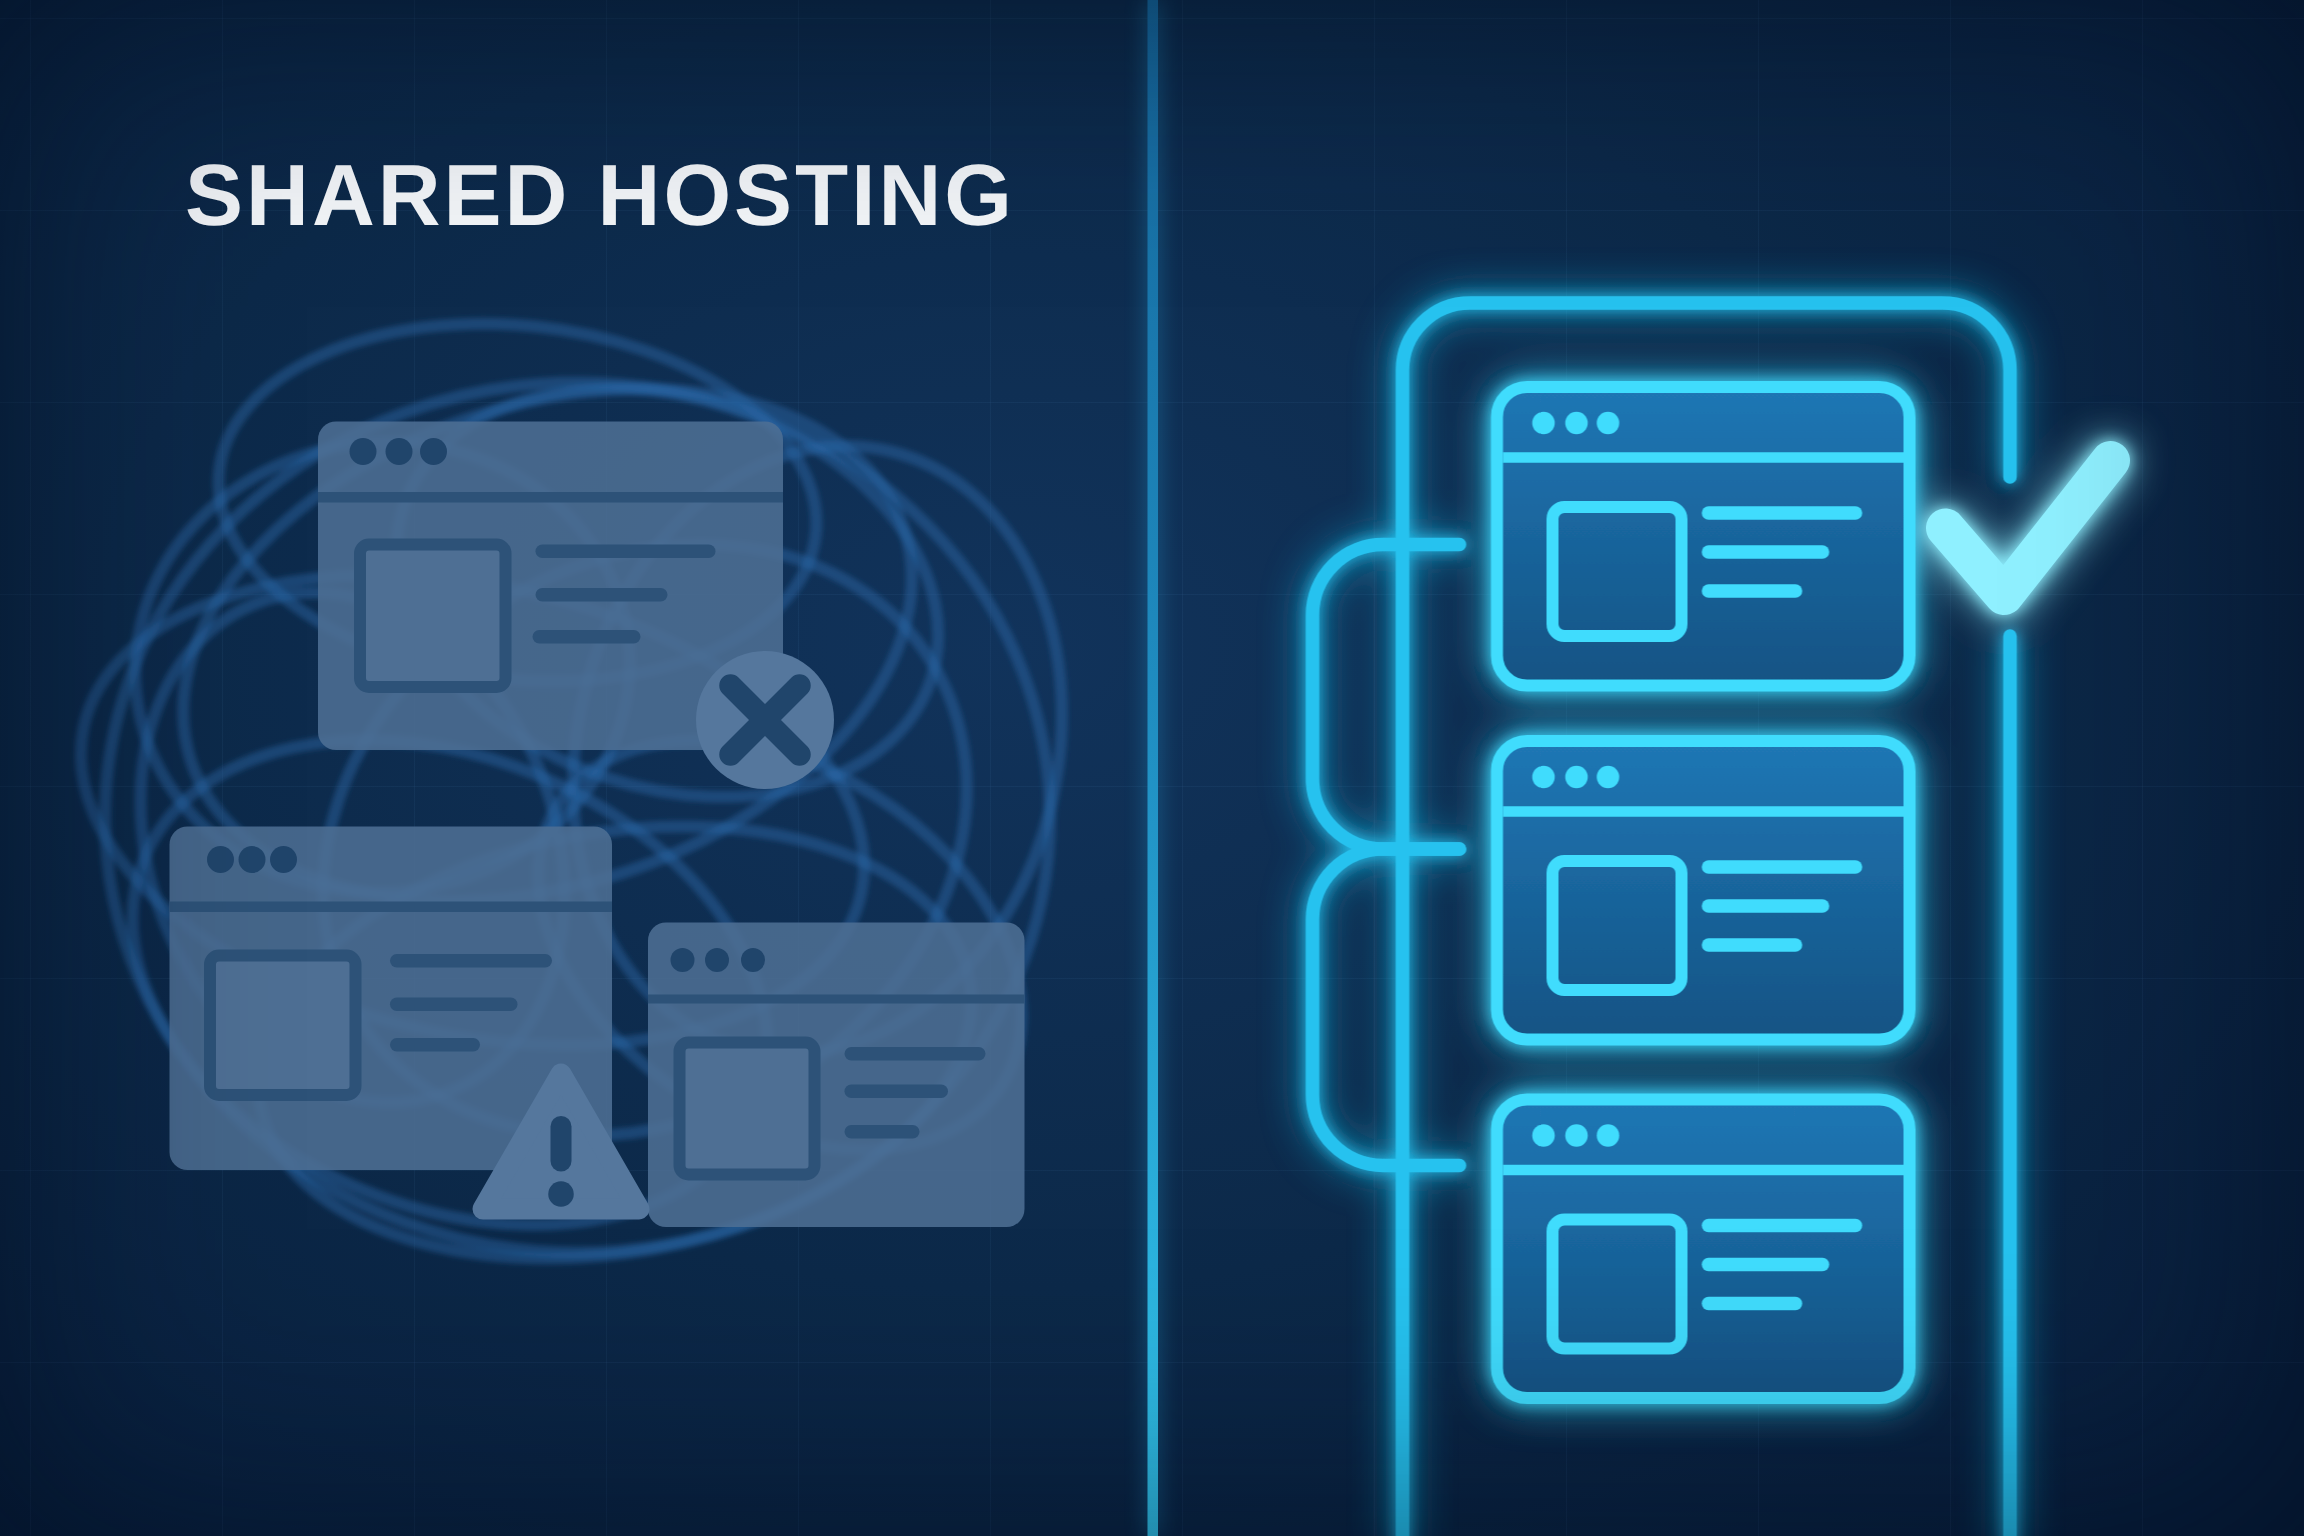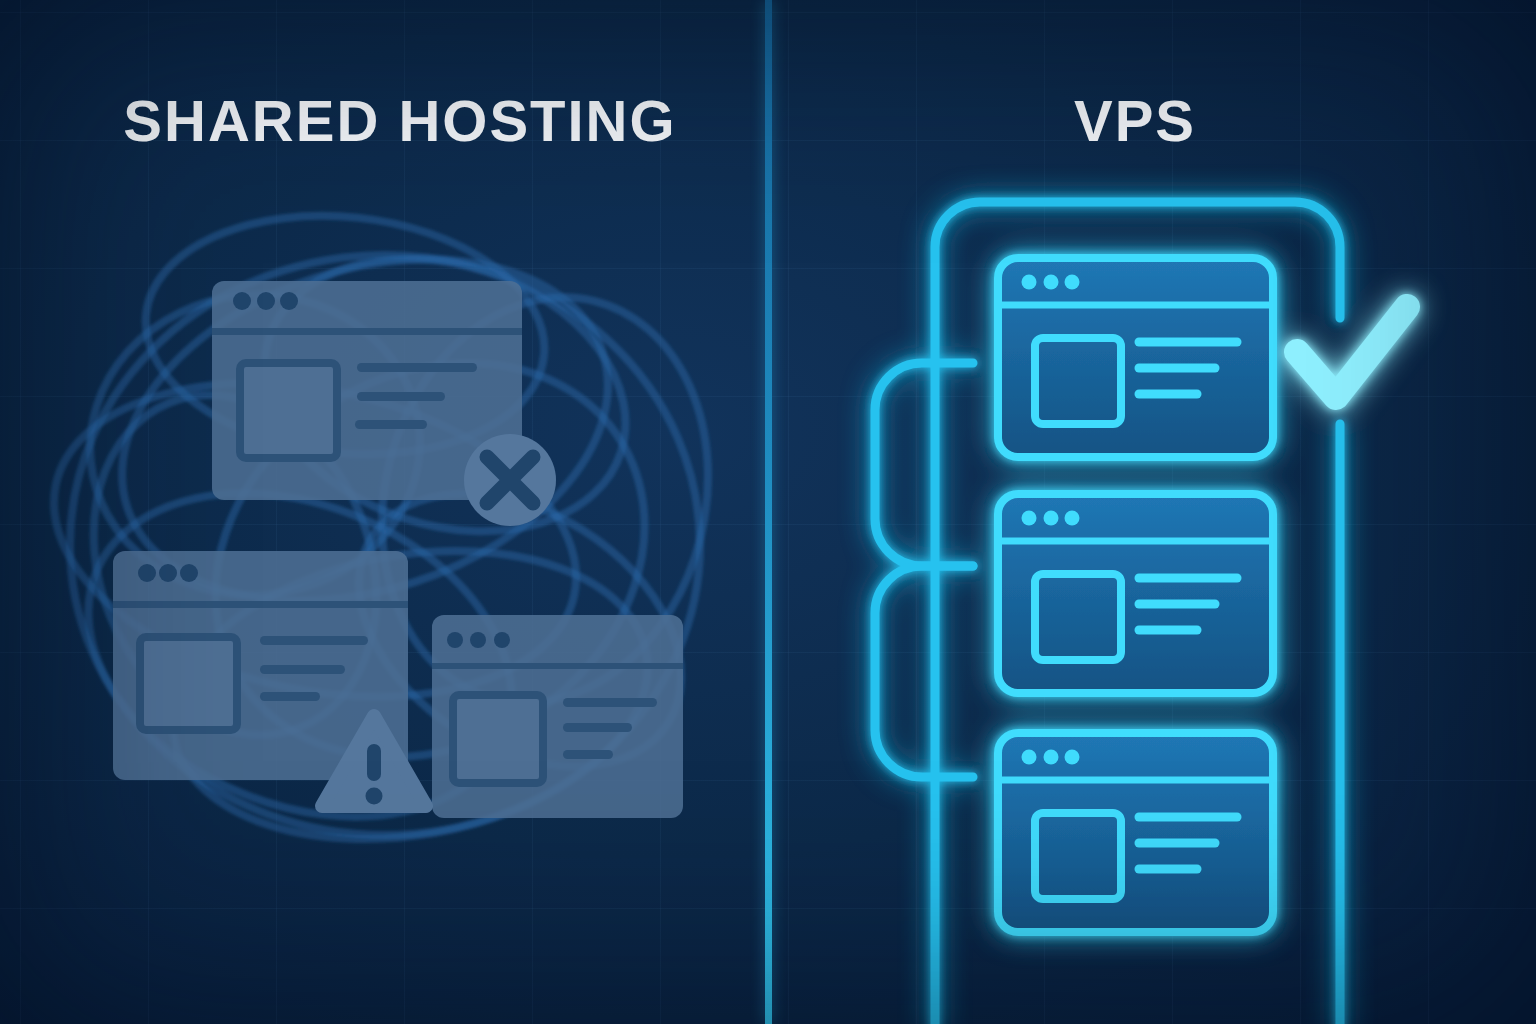--- a/index.html
+++ b/index.html
@@ -18,21 +18,21 @@
   .canvas::after{
     content:"";position:absolute;inset:0;pointer-events:none;
     box-shadow:inset 0 0 220px rgba(2,12,28,.6);
   }
   .title{
     position:absolute;top:92px;margin:0;
     font-size:58px;font-weight:700;line-height:1;
     letter-spacing:2px;color:var(--title);
     text-align:center;white-space:nowrap;
   }
-  .title-left{left:0;width:800px;}
+  .title-left{left:0;width:800px;margin-top:10px;}
   .title-right{left:772px;width:726px;}
   .divider{
     position:absolute;left:765px;top:0;width:7px;height:1024px;
     background:linear-gradient(180deg,var(--divider-top) 0%,#1f8cc0 45%,var(--divider-bottom) 100%);
     box-shadow:0 0 14px rgba(45,180,235,.45);
   }
   .scene{position:absolute;left:0;top:0;}
 
   
   .tangle{stroke:var(--tangle);stroke-width:8;fill:none;opacity:.42;}
@@ -56,21 +56,20 @@
   .check{stroke:var(--check);stroke-width:26;fill:none;stroke-linecap:round;stroke-linejoin:round;}
 </style>
 </head>
 <body>
 
 <div class="canvas">
 
   <div class="divider"></div>
 
   <h1 class="title title-left">SHARED HOSTING</h1>
-  <h1 class="title title-right">VPS</h1>
 
   <svg class="scene" width="1536" height="1024" viewBox="0 0 1536 1024">
     <defs>
       <linearGradient id="winfill" x1="0" y1="0" x2="0" y2="1">
         <stop offset="0" stop-color="#2077b5"></stop>
         <stop offset="1" stop-color="#135384"></stop>
       </linearGradient>
       <filter id="soft" x="-20%" y="-20%" width="140%" height="140%">
         <feGaussianBlur stdDeviation="1.6"></feGaussianBlur>
       </filter>

